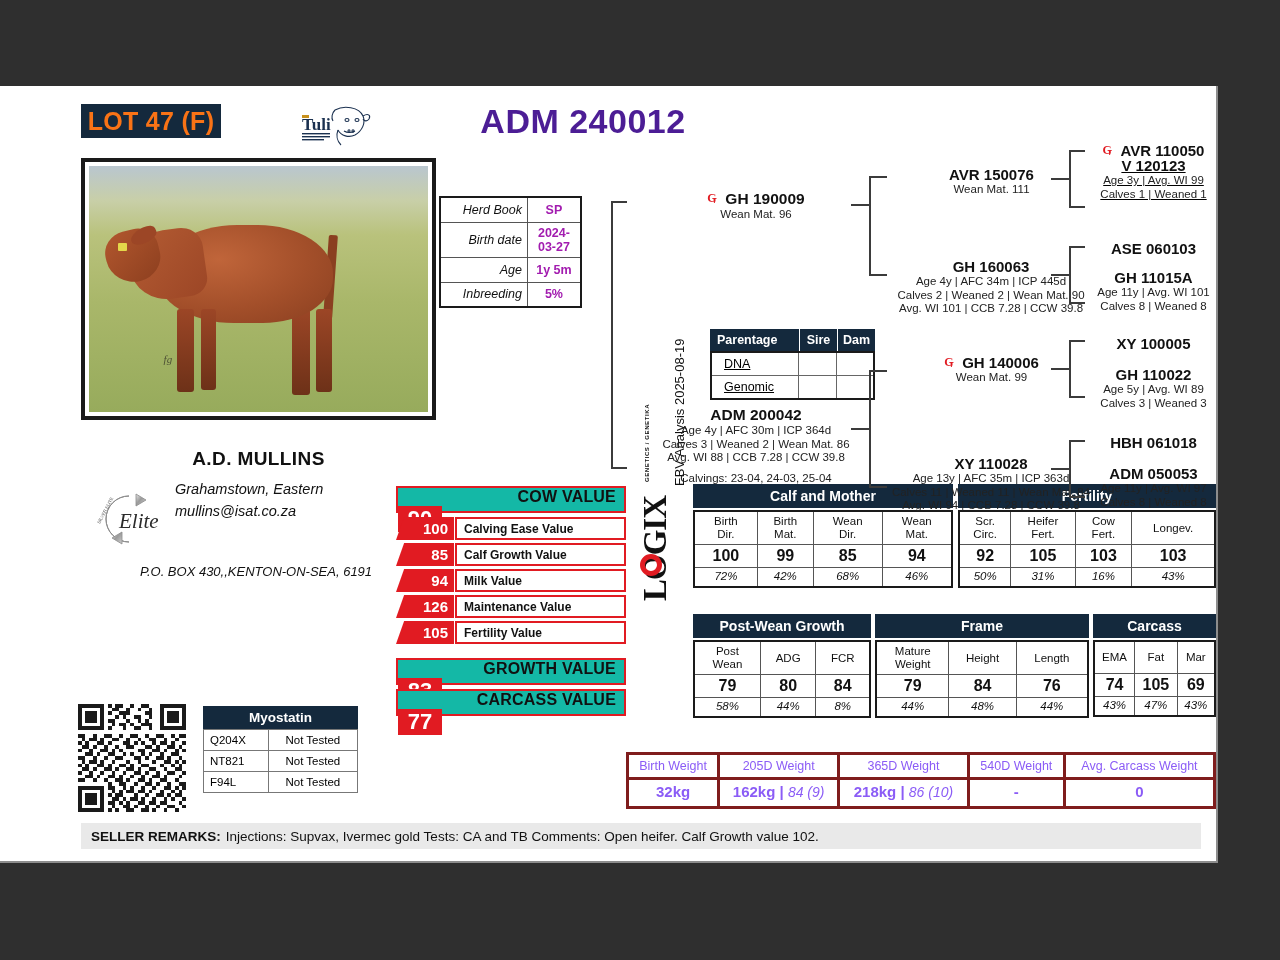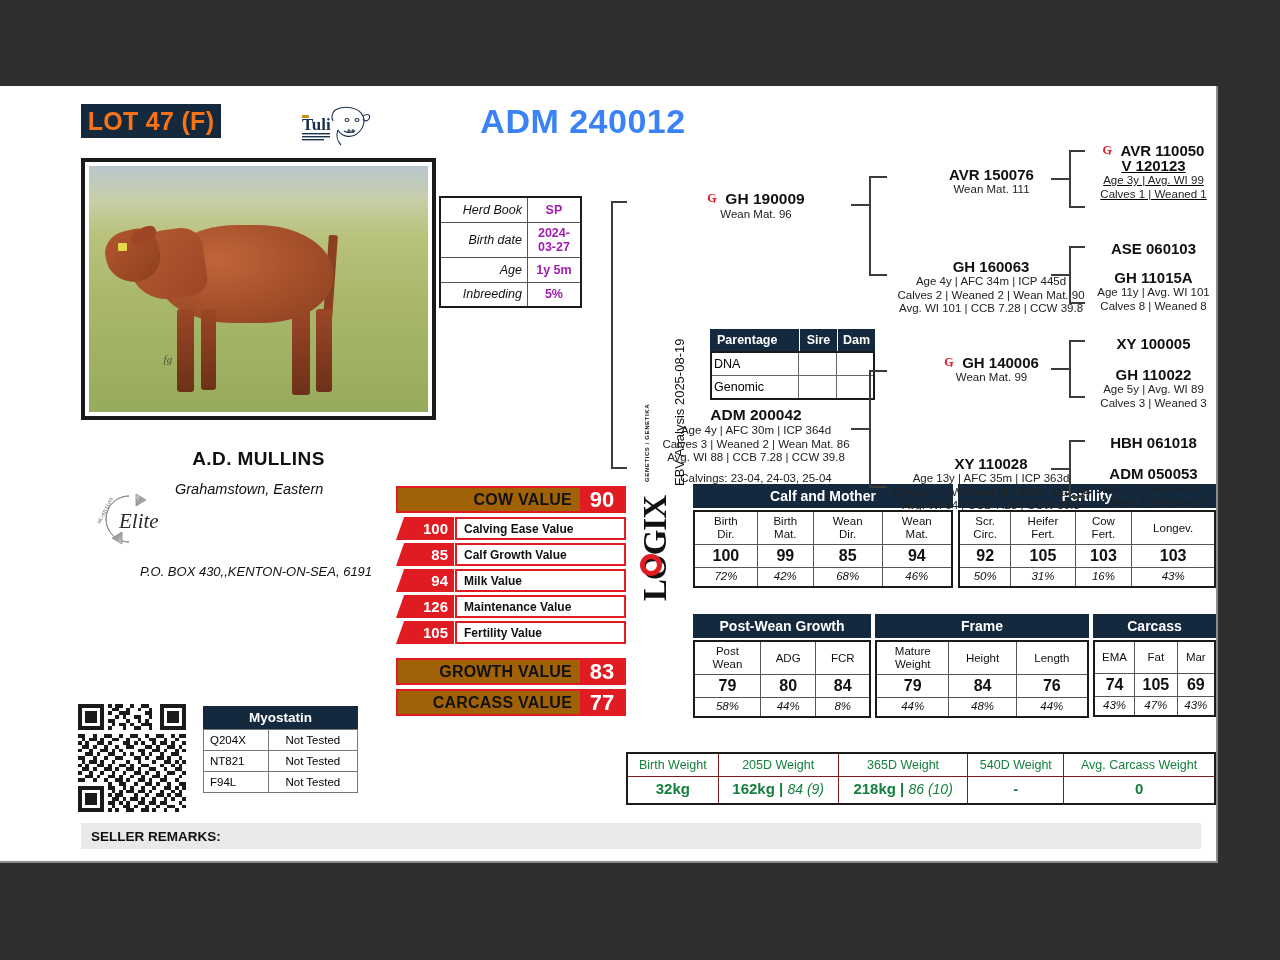--- a/index.html
+++ b/index.html
@@ -36,21 +36,21 @@
     letter-spacing:.3px;
   }
   #tuli-logo {
     position:absolute; left:226px; top:14px;
     width:86px; height:48px; background:#fff;
     overflow:hidden;
   }
   #animal-id {
     position:absolute; left:355px; top:16px;
     width:330px; text-align:center;
-    font-size:34px; font-weight:bold; color:#3b82f6;
+    font-size:34px; font-weight:bold; color:#4c1d95;
     letter-spacing:.5px;
   }
 
   
   #photo-frame {
     position:absolute; left:18px; top:72px;
     width:355px; height:262px;
     border:4px solid #1a1a1a; background:#fff; padding:4px;
   }
   #photo {
@@ -145,22 +145,22 @@
   }
   #myo table { width:100%; border-collapse:collapse; border:1.5px solid #333; background:#fff; }
   #myo td { border:1px solid #777; font-size:11.5px; padding:4px 6px; }
   #myo td.g { width:42%; }
   #myo td.s { text-align:center; }
 
   
   #values { position:absolute; left:333px; top:400px; width:230px; }
   .vbar {
     position:relative; height:27px; margin-bottom:4px;
-    border:2px solid #e11b22; background:#a16207;
-    display:flex; align-items:stretch;
+    border:2px solid #e11b22; background:#14b8a6;
+    display:flex; align-items:stretch;flex-direction:column;
   }
   .vbar .lbl {
     flex:1; display:flex; align-items:center; justify-content:flex-end;
     padding-right:8px; font-size:16px; font-weight:bold; color:#111;
     letter-spacing:.2px;
   }
   .vbar .num {
     width:44px; background:#e11b22; color:#fff;
     display:flex; align-items:center; justify-content:center;
     font-size:22px; font-weight:bold;
@@ -217,21 +217,21 @@
   table.ebv td {
     border:1px solid #555; text-align:center; color:#111;
   }
   table.ebv tr.hdr td { font-size:11.5px; line-height:13px; padding:3px 1px; height:32px; }
   table.ebv tr.val td { font-size:16px; font-weight:bold; padding:2px 1px; }
   table.ebv tr.acc td { font-size:11.5px; font-style:italic; padding:2px 1px 4px; }
 
   
   #weights { position:absolute; left:563px; top:666px; width:590px; }
   #weights table { width:100%; border-collapse:collapse; border:2px solid #1a1a1a; background:#fff; }
-  #weights td { border:1px solid #7f1d1d; text-align:center; color:#15803d; }
+  #weights td { border:3px solid #7f1d1d; text-align:center; color:#8b5cf6; }
   #weights tr.h td { font-size:12.5px; padding:4px 2px; }
   #weights tr.v td { font-size:15px; font-weight:bold; padding:3px 2px 6px; }
   #weights tr.v td i { font-weight:normal; font-style:italic; font-size:14px; }
 
   
   #remarks {
     position:absolute; left:18px; top:737px; width:1120px; height:26px;
     background:#e9e9e9; display:flex; align-items:center;
     padding-left:10px; font-size:13.5px; color:#111;
   }
@@ -259,21 +259,21 @@
   .conn { position:absolute; background:#3b3b3b; height:2px; }
 
   
   #parentage { position:absolute; left:647px; top:243px; width:165px; }
   #parentage .ph { display:flex; background:#14293d; color:#fff; font-size:12.5px; font-weight:bold; }
   #parentage .ph div { padding:4px 3px; }
   #parentage .ph .c1 { flex:1; padding-left:7px; }
   #parentage .ph .c2 { width:38px; text-align:center; border-left:1px solid #fff; }
   #parentage .ph .c3 { width:38px; text-align:center; border-left:1px solid #fff; }
   #parentage table { width:100%; border-collapse:collapse; border:2px solid #1a1a1a; background:#fff; }
-  #parentage td { border:1px solid #666; font-size:12.5px; padding:4px 2px; height:22px; }
+  #parentage td { border:1px solid #666; font-size:12.5px; padding:4px 12px; height:22px;text-decoration:underline; }
   #parentage td.pc { width:38px; }
 </style>
 </head>
 <body>
 
 <div id="page">
  <div id="sheet">
 
   <div id="lotbadge">LOT 47 (F)</div>
 
@@ -350,20 +350,21 @@
       </defs>
       <path d="M40 8 A22 22 0 1 0 40 54 A22 22 0 1 1 40 8 Z" fill="url(#sg)" stroke="#8c8c8c" stroke-width="1"></path>
       <path d="M47 6 L57 12 L47 18 Z" fill="url(#sg)" stroke="#8c8c8c" stroke-width="0.8"></path>
       <path d="M33 44 L23 50 L33 56 Z" fill="url(#sg)" stroke="#8c8c8c" stroke-width="0.8"></path>
       <text x="30" y="40" font-family="Liberation Serif, serif" font-style="italic" font-size="21" fill="#2b2b2b">Elite</text>
       <text x="7" y="30" font-family="Liberation Sans, sans-serif" font-size="4.5" fill="#5a5a5a" transform="rotate(-62 14 30)">SILVER ELITE</text>
     </svg>
   </div>
   <div id="breeder-addr">
     <div>Grahamstown, Eastern</div>
+    <div>mullins@isat.co.za</div>
   </div>
   <div id="breeder-po">P.O.  BOX  430,,KENTON-ON-SEA,  6191</div>
 
   <div id="qr">
     <svg width="108" height="108" viewBox="0 0 29 29" shape-rendering="crispEdges">
       <rect width="29" height="29" fill="#fff"></rect>
       <g fill="#1a1a1a">
         <rect x="0" y="0" width="7" height="1"></rect>
             <rect x="0" y="6" width="7" height="1"></rect>
         <rect x="0" y="0" width="1" height="7"></rect>
@@ -793,20 +794,21 @@
         <td><span>218kg | </span><i>86 (10)</i></td>
         <td><span>-</span><i></i></td>
         <td><span>0</span><i></i></td>
       </tr>
     </tbody>
         </table>
   </div>
 
   <div id="remarks">
     <b>SELLER REMARKS:</b>
+    <span>Injections: Supvax, Ivermec gold Tests: CA and TB Comments: Open heifer. Calf Growth value 102.</span>
   </div>
 
   <div id="parentage">
     <div class="ph">
       <div class="c1">Parentage</div>
       <div class="c2">Sire</div>
       <div class="c3">Dam</div>
     </div>
     <table>
       <tbody>

